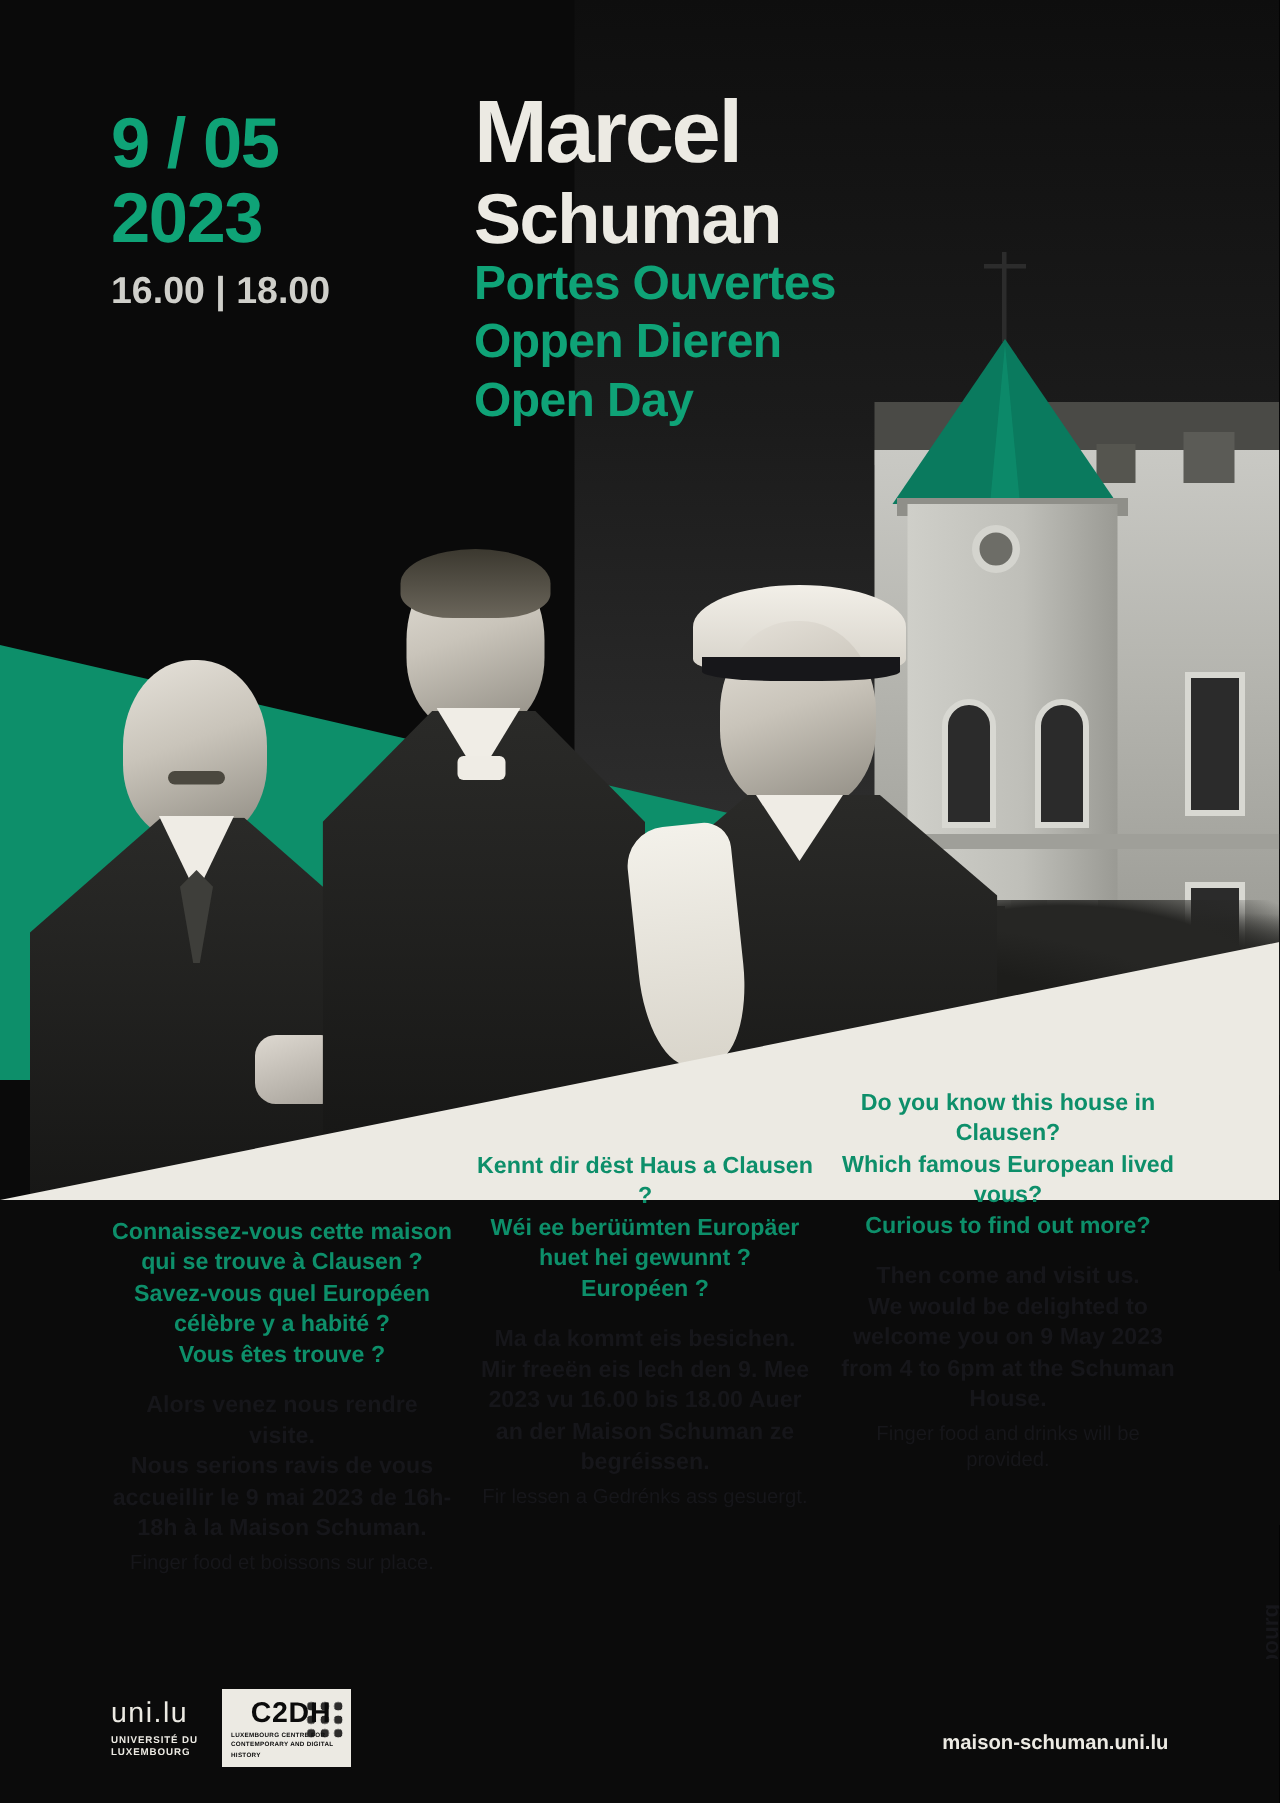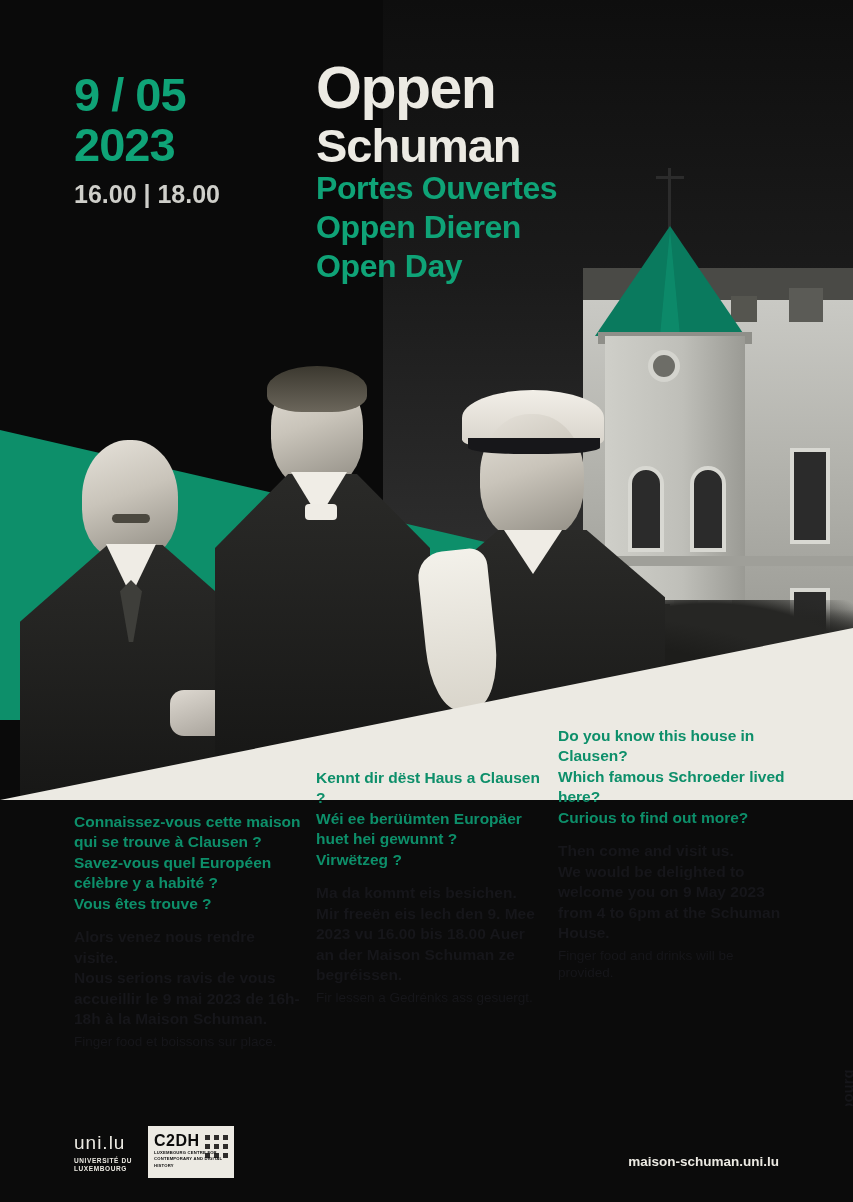--- a/index.html
+++ b/index.html
@@ -265,21 +265,21 @@
   .title-sub {
     font-size: 47px; font-weight: 800; color: #eceae3;
     line-height: 1.0; letter-spacing: -1px; margin-top: 4px;
   }
   .title-green {
     margin-top: 0; color: #0fa377;
     font-size: 32px; font-weight: 800; line-height: 1.22; letter-spacing: -.4px;
   }
 
   
-  .col { position: absolute; width: 228px; }
+  .col { position: absolute; width: 228px; text-align: center; }
   .col .q {
     color: #0d8f6a; font-weight: 700; font-size: 15.5px; line-height: 1.32;
   }
   .col .a {
     color: #16161a; font-weight: 700; font-size: 15.5px; line-height: 1.32; margin-top: 13px;
   }
   .col .n {
     color: #16161a; font-weight: 400; font-size: 13.5px; line-height: 1.3; margin-top: 3px;
   }
   #col-fr { left: 74px; top: 812px; }
@@ -319,21 +319,21 @@
     position: absolute; left: 74px; top: 26px; color: #eceae3;
   }
   .uni-main { font-size: 19px; font-weight: 400; letter-spacing: 1px; }
   .uni-sub { font-size: 6.5px; font-weight: 600; letter-spacing: .6px; margin-top: 3px; line-height: 1.25; }
   .c2dh-logo {
     position: absolute; left: 148px; top: 20px;
     width: 86px; height: 52px; background: #eceae3;
     color: #0b0b0b;
   }
   .c2dh-main {
-    font-size: 16px; font-weight: 800; padding: 6px 0 0 6px; letter-spacing: .5px;
+    font-size: 19px; font-weight: 800; padding: 6px 0 0 6px; letter-spacing: .5px; text-align: center;
   }
   .c2dh-sub {
     font-size: 4.2px; font-weight: 700; padding-left: 6px; line-height: 1.5; letter-spacing: .2px;
   }
   .c2dh-dots {
     position: absolute; right: 5px; top: 7px;
     width: 26px; height: 26px;
     background:
       radial-gradient(circle, #0b0b0b 45%, transparent 46%) 0 0/9px 9px;
     opacity: .85;
@@ -403,21 +403,21 @@
     <div class="diagonal-panel"></div>
   </div>
 
   <div class="date-block">
     <div class="date-line">9 / 05</div>
     <div class="date-line">2023</div>
     <div class="time-line">16.00 | 18.00</div>
   </div>
 
   <div class="title-block">
-    <div class="title-main">Oppen</div>
+    <div class="title-main">Marcel</div>
     <div class="title-sub">Schuman</div>
     <div class="title-green">
       <div>Portes Ouvertes</div>
       <div>Oppen Dieren</div>
       <div>Open Day</div>
     </div>
   </div>
 
   <div class="col" id="col-fr">
     <div class="q">
@@ -429,33 +429,33 @@
         <div>Alors venez nous rendre visite.</div>
         <div>Nous serions ravis de vous accueillir le 9 mai 2023 de 16h-18h à la Maison Schuman.</div>
       </div>
     <div class="n">Finger food et boissons sur place.</div>
   </div>
 
   <div class="col" id="col-lb">
     <div class="q">
         <div>Kennt dir dëst Haus a Clausen ?</div>
         <div>Wéi ee berüümten Europäer huet hei gewunnt ?</div>
-        <div>Virwëtzeg ?</div>
+        <div>Européen ?</div>
       </div>
     <div class="a">
         <div>Ma da kommt eis besichen.</div>
         <div>Mir freeën eis lech den 9. Mee 2023 vu 16.00 bis 18.00 Auer an der Maison Schuman ze begréissen.</div>
       </div>
     <div class="n">Fir lessen a Gedrénks ass gesuergt.</div>
   </div>
 
   <div class="col" id="col-en">
     <div class="q">
         <div>Do you know this house in Clausen?</div>
-        <div>Which famous Schroeder lived here?</div>
+        <div>Which famous European lived vous?</div>
         <div>Curious to find out more?</div>
       </div>
     <div class="a">
         <div>Then come and visit us.</div>
         <div>We would be delighted to welcome you on 9 May 2023 from 4 to 6pm at the Schuman House.</div>
       </div>
     <div class="n">Finger food and drinks will be provided.</div>
   </div>
 
   <div class="address">4, rue Jules Wilhelm L-2728 Luxembourg</div>

